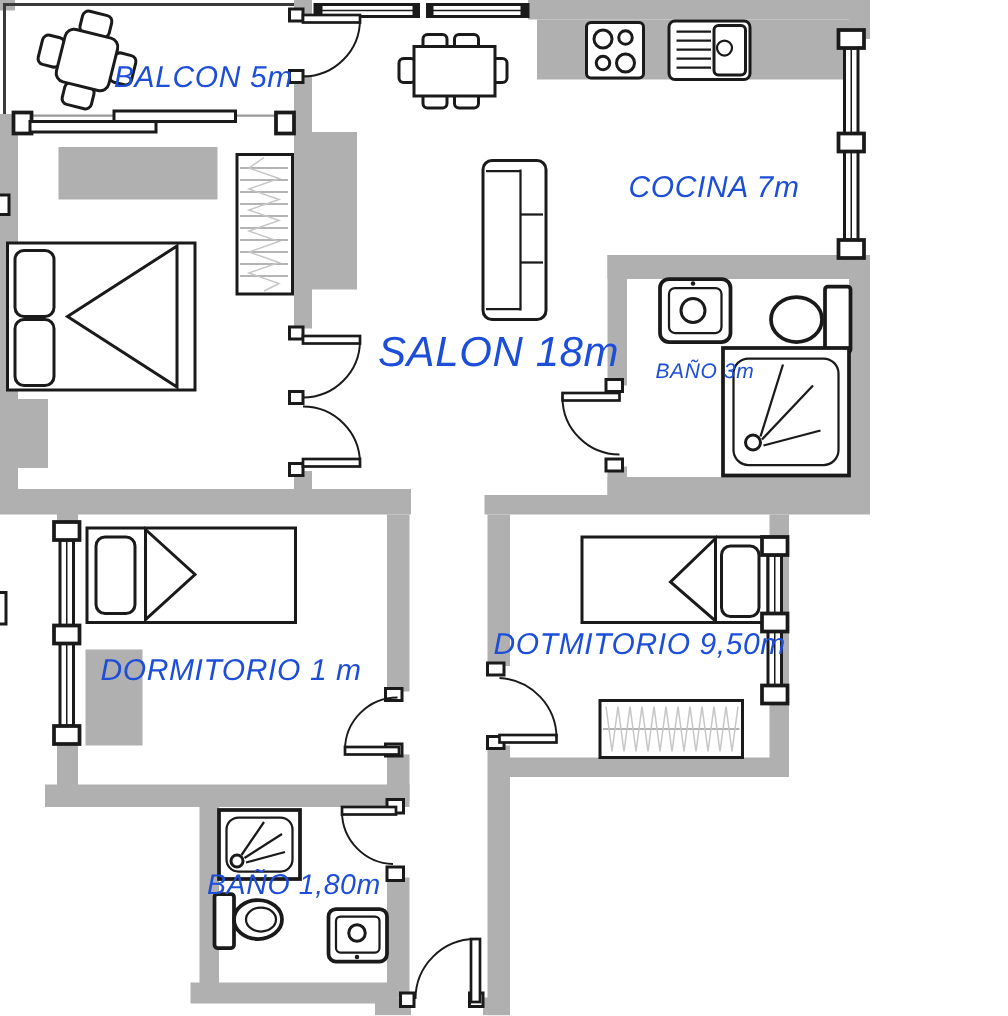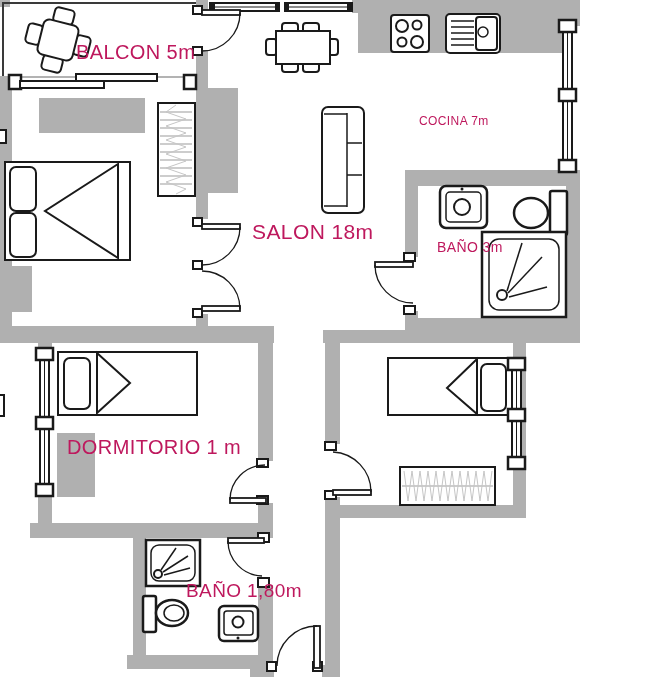--- a/index.html
+++ b/index.html
@@ -6,34 +6,35 @@
   #plan{
     position:relative;
     width:672px;height:677px;
     background:#ffffff;
     font-family:"Liberation Sans", sans-serif;
     overflow:hidden;
   }
   #plan svg{position:absolute;left:0;top:0;}
   .label{
     position:absolute;
-    color:#be185d;
+    color:#1d4ed8;
     white-space:nowrap;
     letter-spacing:0.4px;
     line-height:1;
     user-select:none;
+    font-style:italic;
   }
   .lbl-balcon {left:76px; top:42px; font-size:20px;}
   .lbl-dorm85 {left:14px; top:134px; font-size:20px;}
-  .lbl-salon  {left:252px;top:221px; font-size:21px;}
-  .lbl-cocina {left:419px;top:115px; font-size:12px;}
+  .lbl-salon  {left:252px;top:221px; font-size:28px;}
+  .lbl-cocina {left:419px;top:115px; font-size:20px;}
   .lbl-bano3  {left:437px;top:240px; font-size:14px;}
   .lbl-dorm10 {left:67px; top:437px; font-size:20px;}
   .lbl-dotm   {left:329px;top:420px; font-size:20px;}
-  .lbl-bano18 {left:138px;top:581px; font-size:19px;margin-left:48px;}
+  .lbl-bano18 {left:138px;top:581px; font-size:19px;}
 </style>
 </head>
 <body>
 
 <div id="plan">
 
 <svg width="672" height="677" viewBox="0 0 672 677">
 
   <g fill="#b0b0b0" stroke="none">
     <rect x="0" y="0" width="10" height="7"></rect>
@@ -335,15 +336,16 @@
     <rect x="314" y="626" width="6" height="42" fill="#fff" stroke="#1a1a1a" stroke-width="1.8"></rect>
     <path d="M277,666 A40,40 0 0 1 317,626" fill="none" stroke="#1a1a1a" stroke-width="1.3"></path>
   </g>
 </svg>
 
   <div class="label lbl-balcon">BALCON 5m</div>
   <div class="label lbl-salon">SALON 18m</div>
   <div class="label lbl-cocina">COCINA 7m</div>
   <div class="label lbl-bano3">BAÑO 3m</div>
   <div class="label lbl-dorm10">DORMITORIO 1 m</div>
+  <div class="label lbl-dotm">DOTMITORIO 9,50m</div>
   <div class="label lbl-bano18">BAÑO 1,80m</div>
 
 </div>
 
 </body></html>

